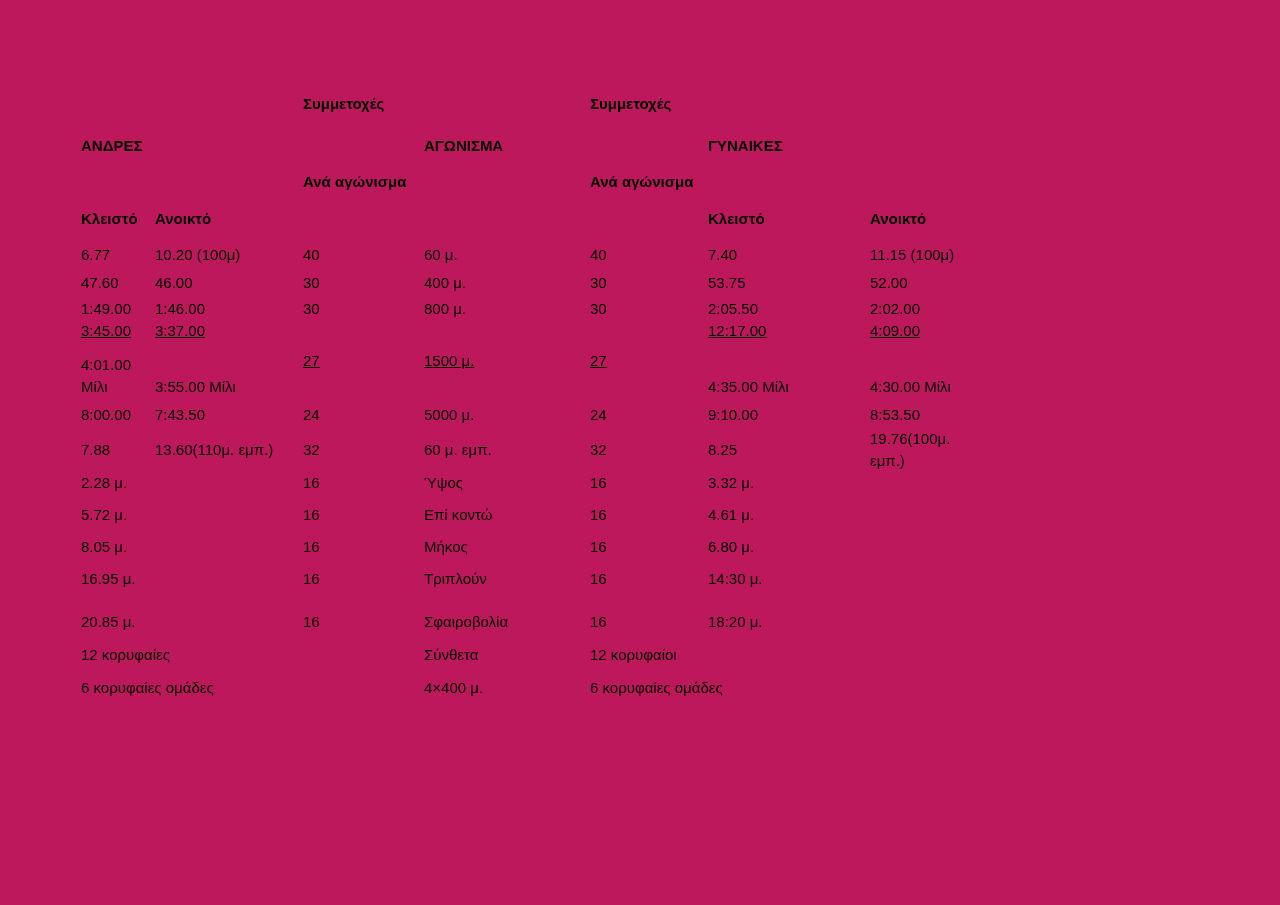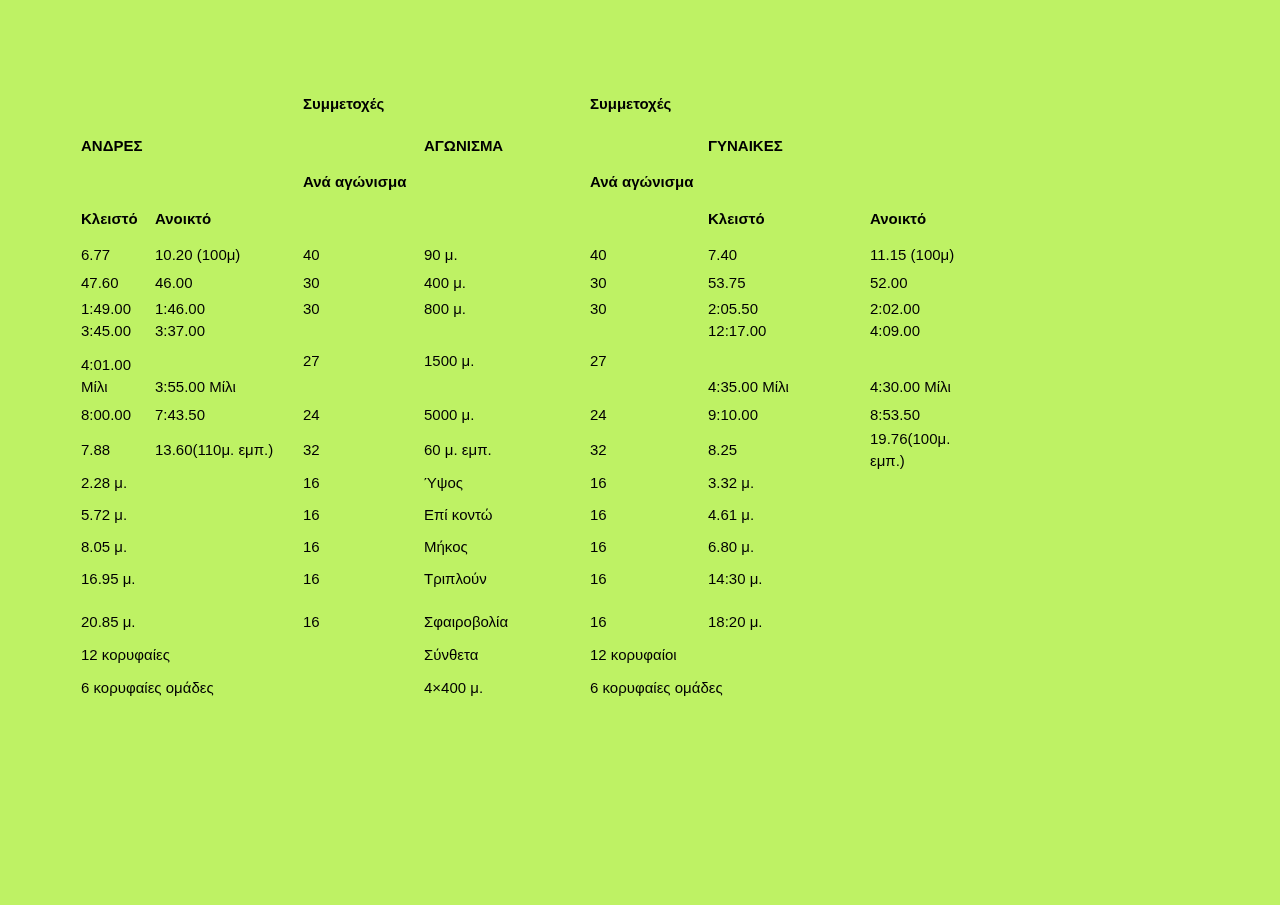--- a/index.html
+++ b/index.html
@@ -1,20 +1,20 @@
 <!DOCTYPE html>
 <html lang="el"><head>
 <meta charset="utf-8">
 <style>
   html, body { margin: 0; padding: 0; }
   .page {
     position: relative;
     width: 1280px;
     height: 905px;
-    background: #bef264;
+    background: #be185d;
     color: #000000;
     font-family: "Liberation Sans", sans-serif;
     font-size: 15px;
     overflow: hidden;
   }
   table.standards {
     position: absolute;
     left: 81px;
     top: 84px;
     width: 886px;
@@ -33,21 +33,21 @@
   td.col-4 { padding-left: 4px; }
   td.col-6 { padding-left: 5px; }
   
   tr.row-1  { height: 40px; }
   tr.row-2  { height: 44px; }
   tr.row-3  { height: 28px; }
   tr.row-4  { height: 46px; }
   tr.row-5  { height: 26px; }
   tr.row-6  { height: 30px; }
   tr.row-7  { height: 22px; }
-  tr.row-8  { height: 22px; }
+  tr.row-8  { height: 22px; text-decoration: underline; }
   tr.row-9  { height: 60px; }
   tr.row-9 td { vertical-align: bottom; padding-bottom: 4px; }
   tr.row-10 { height: 26px; }
   tr.row-11 { height: 42px; }
   tr.row-12 { height: 22px; }
   tr.row-13 { height: 42px; }
   tr.row-14 { height: 22px; }
   tr.row-15 { height: 42px; }
   tr.row-16 { height: 44px; }
   tr.row-17 { height: 22px; }
@@ -95,21 +95,21 @@
           <td class="col-3"></td>
           <td class="col-4"></td>
           <td class="col-5"></td>
           <td class="col-6 b">Κλειστό</td>
           <td class="col-7 b">Ανοικτό</td>
         </tr>
         <tr class="row-5">
           <td class="col-1">6.77</td>
           <td class="col-2">10.20 (100μ)</td>
           <td class="col-3 num">40</td>
-          <td class="col-4">90 μ.</td>
+          <td class="col-4">60 μ.</td>
           <td class="col-5 num">40</td>
           <td class="col-6">7.40</td>
           <td class="col-7">11.15 (100μ)</td>
         </tr>
         <tr class="row-6">
           <td class="col-1">47.60</td>
           <td class="col-2">46.00</td>
           <td class="col-3 num">30</td>
           <td class="col-4">400 μ.</td>
           <td class="col-5 num">30</td>

